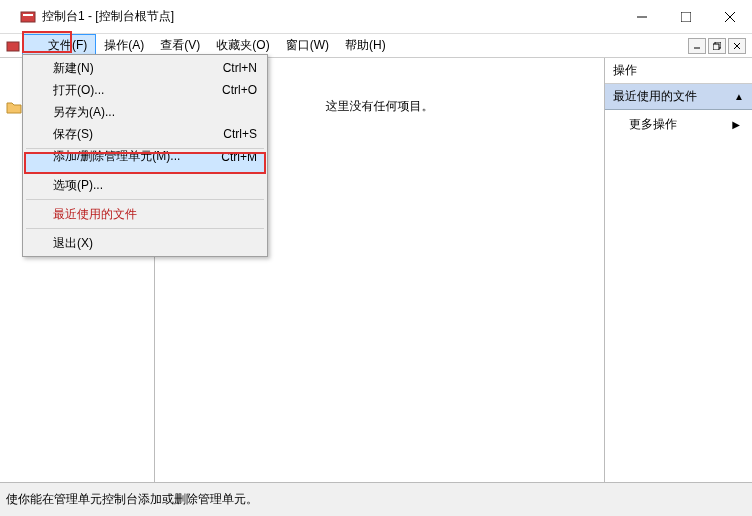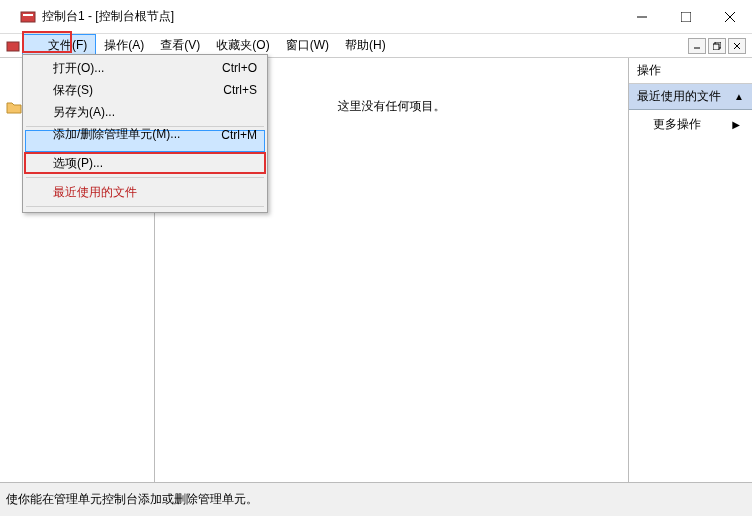--- a/index.html
+++ b/index.html
@@ -26,21 +26,21 @@
 .dropdown .dd-item.highlighted { background: #cde6ff; border: 1px solid #3399ff; padding: 0 7px 13px 27px; }
 .dropdown .dd-item.disabled { color: #b91c1c; }
 .dropdown .dd-sep { height: 1px; background: #d0d0d0; margin: 3px 1px; }
 
 .content { display: flex; height: calc(100% - 30px - 24px - 22px); }
 .tree-pane { width: 155px; border-right: 1px solid #bbb; padding: 4px; position: relative; background: #fff; }
 .folder-icon { position: absolute; top: 42px; left: 6px; }
 .main-pane { flex: 1; padding: 6px 10px; background: #fff; }
 .main-pane .msg { margin-top: 34px; text-align: center; }
 
-.actions-pane { width: 124px; border-left: 1px solid #bbb; background: #fff; }
+.actions-pane { width: 148px; border-left: 1px solid #bbb; background: #fff; }
 .actions-header { padding: 4px 8px; font-weight: normal; border-bottom: 1px solid #ccc; }
 .actions-node { background: #c8d8f0; padding: 4px 8px; border-bottom: 1px solid #9ab; display: flex; align-items: center; }
 .actions-node .chev { margin-left: auto; font-size: 10px; }
 .actions-more { padding: 6px 12px 6px 24px; display: flex; align-items: center; }
 .actions-more .chev { margin-left: auto; font-size: 10px; }
 
 .statusbar { position: absolute; bottom: 0; left: 0; right: 0; height: 34px; border-top: 1px solid #bbb; display: flex; align-items: center; padding: 0 6px; background: #f0f0f0; }
 
 .red-overlay1 { position: absolute; top: 31px; left: 22px; width: 50px; height: 22px; border: 2px solid #e03030; pointer-events: none; z-index: 20; }
 .red-overlay2 { position: absolute; top: 152px; left: 24px; width: 242px; height: 22px; border: 2px solid #e03030; pointer-events: none; z-index: 20; }
@@ -105,43 +105,50 @@
         <svg width="8" height="8">
           <line x1="1" y1="1" x2="7" y2="7" stroke="#000"></line>
           <line x1="7" y1="1" x2="1" y2="7" stroke="#000"></line>
         </svg>
       </div>
   </div>
 </div>
 
 <div class="dropdown">
   <div class="dd-item">
+    <span>新建(N)</span>
+    <span class="shortcut">Ctrl+N</span>
+  </div>
+  <div class="dd-item">
     <span>打开(O)...</span>
     <span class="shortcut">Ctrl+O</span>
   </div>
   <div class="dd-item">
+    <span>另存为(A)...</span>
+  </div>
+  <div class="dd-item">
     <span>保存(S)</span>
     <span class="shortcut">Ctrl+S</span>
-  </div>
-  <div class="dd-item">
-    <span>另存为(A)...</span>
   </div>
   <div class="dd-sep"></div>
   <div class="dd-item highlighted">
     <span>添加/删除管理单元(M)...</span>
     <span class="shortcut">Ctrl+M</span>
   </div>
   <div class="dd-item">
     <span>选项(P)...</span>
   </div>
   <div class="dd-sep"></div>
   <div class="dd-item disabled">
     <span>最近使用的文件</span>
   </div>
   <div class="dd-sep"></div>
+  <div class="dd-item">
+    <span>退出(X)</span>
+  </div>
 </div>
 
 <div class="red-overlay1"></div>
 <div class="red-overlay2"></div>
 
 <div class="content">
   <div class="tree-pane">
     <span class="folder-icon">
       <svg width="16" height="14">
           <path d="M1 3 L6 3 L8 5 L15 5 L15 13 L1 13 Z" fill="#f5c468" stroke="#c09030"></path>

